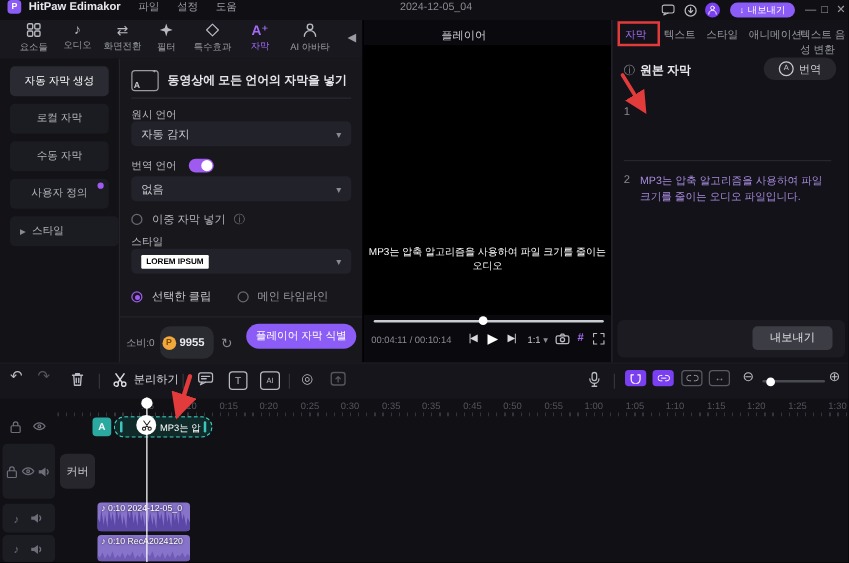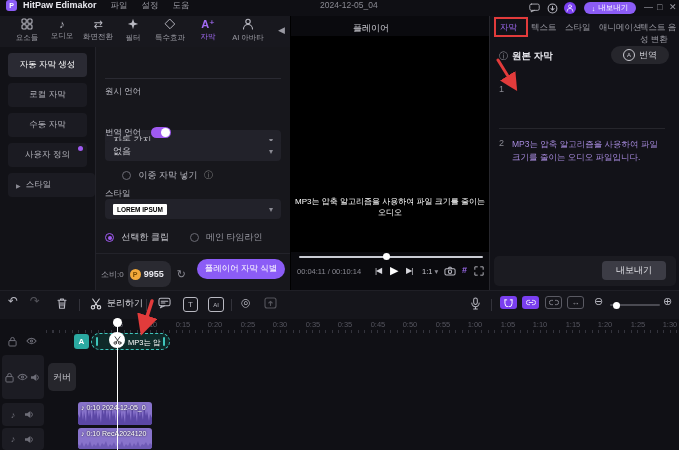--- a/index.html
+++ b/index.html
@@ -166,35 +166,42 @@
       <span>사용자 정의</span>
       <span class="dot"></span>
     </div>
     <div class="sbitem" style="top:126px;justify-content:flex-start;padding-left:8px;">
       <span style="font-size:6px;margin-right:5px;color:#8a8a93;">▶</span>
       <span>스타일</span>
     </div>
   </div>
 
   <div id="panel" class="abs">
+    <div class="abs" style="left:9px;top:9px;display:flex;align-items:center;gap:7px;">
+      <span class="ic" style="width:20px;height:15px;border:1px solid #9a9aa3;border-radius:3px;position:relative;">
+        <span style="position:absolute;left:1px;bottom:0;font-size:7px;font-weight:bold;color:#c9c9d0;">A</span>
+        <span style="position:absolute;right:1px;top:-2px;font-size:6px;color:#c9c9d0;">⁺</span>
+      </span>
+      <span style="font-weight:bold;color:#e4e4ea;font-size:9.5px;">동영상에 모든 언어의 자막을 넣기</span>
+    </div>
     <div class="abs" style="left:9px;top:31px;width:176px;height:1px;background:#2a2a32;"></div>
     <span class="abs plabel" style="left:9px;top:39px;">원시 언어</span>
-    <div class="dd" style="top:50px;margin-top:33px;">
+    <div class="dd" style="top:50px;">
       <span>자동 감지</span>
       <span class="caret">▾</span>
     </div>
     <div class="abs" style="left:9px;top:80px;">
       <span class="plabel">번역 언어</span>
       <span class="toggle" style="margin-left:7px;"><span class="knob"></span></span>
     </div>
     <div class="dd" style="top:94px;">
       <span>없음</span>
       <span class="caret">▾</span>
     </div>
-    <div class="abs" style="left:26px;top:122px;color:#b5b5bd;">
+    <div class="abs" style="left:9px;top:122px;color:#b5b5bd;">
       <span class="radio"></span>
       <span style="margin-left:5px;">이중 자막 넣기</span>
       <span style="margin-left:4px;color:#777;">ⓘ</span>
     </div>
     <span class="abs plabel" style="left:9px;top:141px;">스타일</span>
     <div class="dd" style="top:152px;">
       <span style="background:#fff;color:#000;font-weight:bold;font-size:6.5px;padding:2px 4px;border-radius:1px;">LOREM IPSUM</span>
       <span class="caret">▾</span>
     </div>
     <div class="abs" style="left:9px;top:184px;color:#c9c9d0;">

